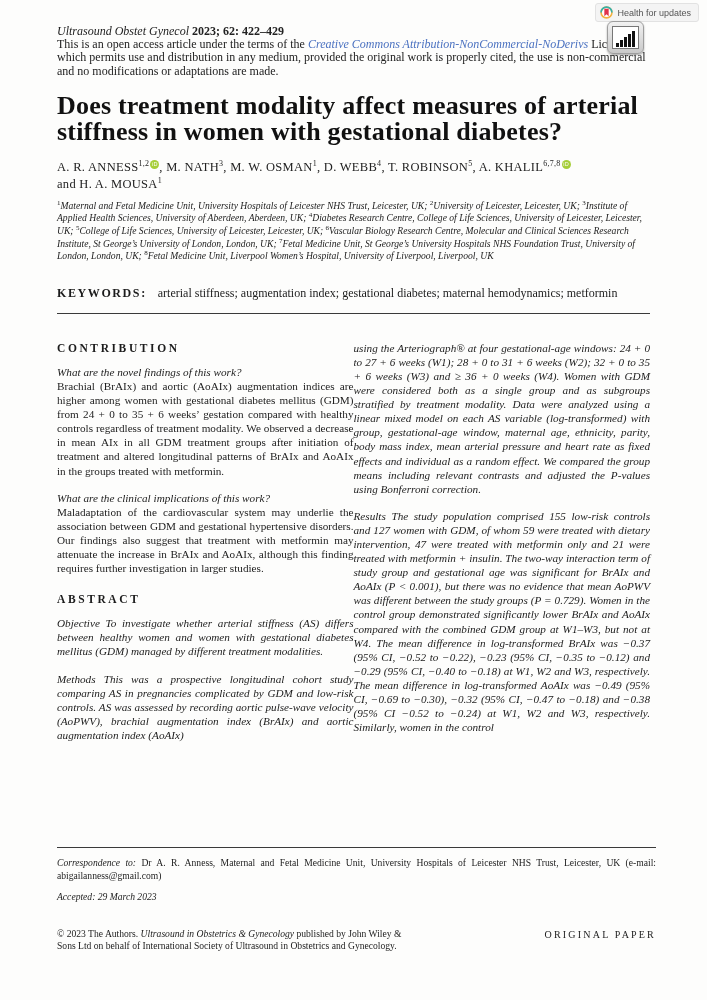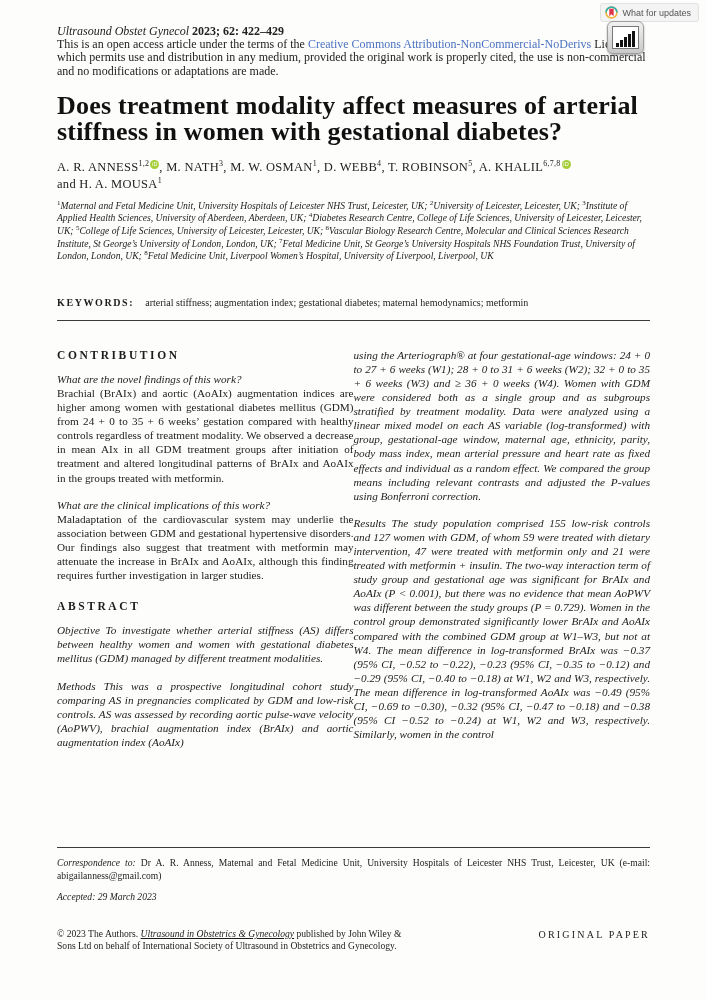--- a/index.html
+++ b/index.html
@@ -37,77 +37,77 @@
     border:1px solid #777;
     display:flex; align-items:flex-end; justify-content:center; gap:1px;
     padding:1px 2px;
   }
   .metric-screen i { display:block; width:3px; background:#111; }
 
   
   .head-info { font-size:12px; line-height:13.2px; color:#222; }
   .head-info .it { font-style:italic; }
   .head-info b { font-weight:bold; }
-  .link { color:#4a71c0; text-decoration:none; cursor:pointer; }
+  .link { color:#4a71c0; text-decoration:none; cursor:pointer;font-style:italic; }
 
   h1.title {
     margin-top:15px;
     font-size:26px; line-height:26px; font-weight:bold; color:#111;
     letter-spacing:.2px;
   }
 
   .authors { margin-top:14px; font-size:12.5px; letter-spacing:.3px; line-height:17px; color:#222; }
   .authors sup { font-size:8px; vertical-align:super; line-height:0; }
   .orcid {
     display:inline-block; width:9px; height:9px;
     background:#a6ce39; border-radius:50%;
     color:#fff; font-size:5.5px; line-height:9px; text-align:center;
     font-family:"Liberation Sans", sans-serif;
     vertical-align:super; margin-left:1px; cursor:pointer;
   }
 
   .affil { margin-top:7px; font-style:italic; font-size:9.6px; line-height:12.6px; color:#222; }
   .affil sup { font-size:7px; font-style:normal; vertical-align:super; line-height:0; }
 
-  .keywords { margin-top:34px; font-size:10px; }
+  .keywords { margin-top:23px; font-size:12px; }
   .kw-label { font-weight:bold; letter-spacing:1.6px; margin-right:11px; }
 
   .rule { border:none; border-top:1.2px solid #3a3a3a; margin-top:12px; }
 
   .cols { display:flex; margin-top:27px; font-size:11.2px; line-height:14.1px; text-align:justify; }
   .col { flex:1; min-width:0; }
   h2.sec { font-size:11.5px; font-weight:bold; letter-spacing:2.6px; margin:0 0 10px 0; text-align:left; }
   h2.abs-sec { margin-top:17px; }
   .q { font-style:italic; }
   .ans { margin-bottom:13px; }
   .abs { font-style:italic; margin-bottom:13px; }
   .abs b { font-weight:normal; }
 
   
-  .footer-area { position:absolute; left:57px; right:57px; top:847px; }
+  .footer-area { position:absolute; left:57px; right:51px; top:847px; }
   .corr { margin-top:8px; font-size:9.6px; line-height:13px; text-align:justify; }
   .corr .it { font-style:italic; }
   .accepted { margin-top:9px; font-size:9.6px; font-style:italic; }
   .bottom { display:flex; justify-content:space-between; align-items:flex-start; margin-top:26px; font-size:9.6px; }
   .copyright { width:345px; line-height:12.4px; }
-  .copyright .it { font-style:italic;text-decoration:underline; }
+  .copyright .it { font-style:italic; }
   .orig { letter-spacing:2.2px; font-size:10px; white-space:nowrap; padding-top:1px; }
 </style>
 </head>
 <body>
 
 <div class="page">
 
   <div class="updates-badge">
     <svg width="13" height="13" viewBox="0 0 24 24">
       <circle cx="12" cy="12" r="10" fill="#ffffff" stroke="#f4b23e" stroke-width="3"></circle>
       <path d="M2 12 A10 10 0 0 1 22 12" fill="none" stroke="#35b0ab" stroke-width="3"></path>
       <path d="M8 5h8v14l-4-4-4 4z" fill="#e0344a"></path>
     </svg>
-    <span>What for updates</span>
+    <span>Health for updates</span>
   </div>
   <div class="metric-key">
     <div class="metric-screen">
       <i style="height:4px"></i>
         <i style="height:7px"></i>
         <i style="height:10px"></i>
         <i style="height:13px"></i>
         <i style="height:16px"></i>
     </div>
   </div>

